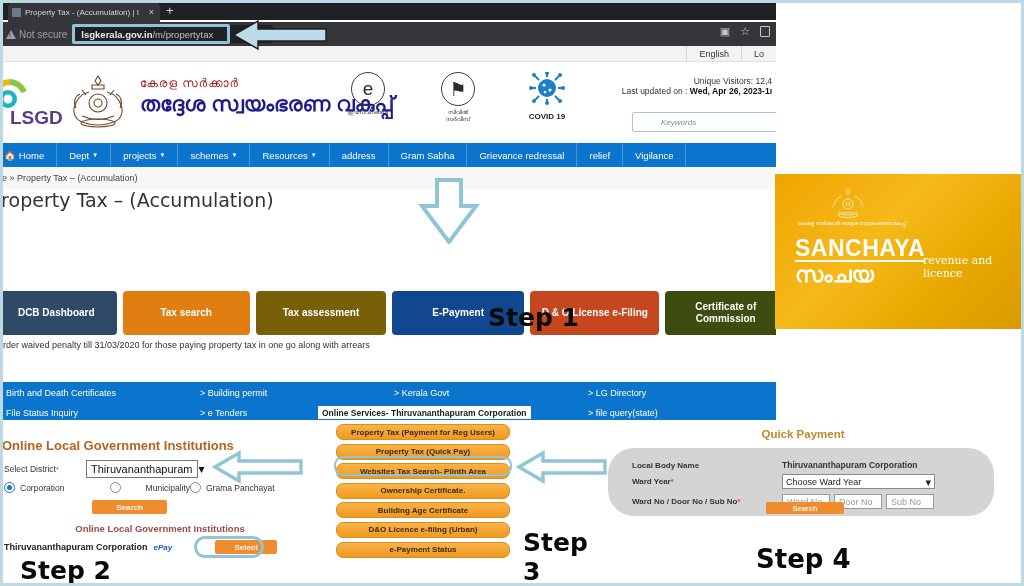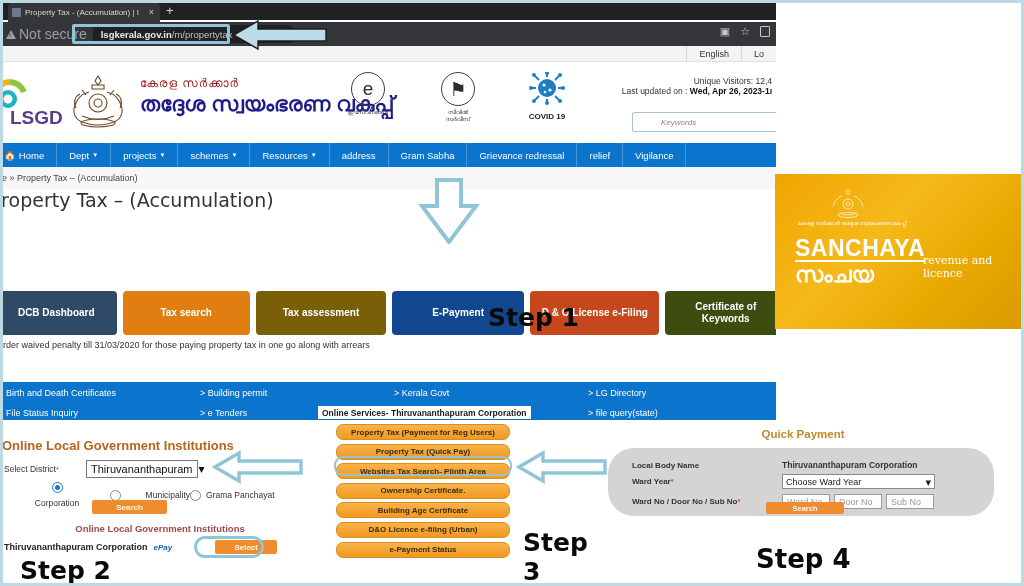--- a/index.html
+++ b/index.html
@@ -37,21 +37,21 @@
   .omnibar {
     position: absolute; left: 0; top: 22px; width: 776px; height: 24px;
     background: #35363a; display: flex; align-items: center;
   }
   .not-secure { display:flex; align-items:center; gap:3px; margin-left: 6px; }
   .warn-tri {
     width:0;height:0;border-left:5px solid transparent;border-right:5px solid transparent;
     border-bottom:9px solid #9aa0a6; position:relative;
   }
   .warn-tri::after{content:"!";position:absolute;left:-2px;top:2px;font-size:6px;color:#35363a;font-weight:bold;}
-  .ns-label { color:#9aa0a6; font-size:14px; }
+  .ns-label { color:#9aa0a6; font-size:10px; }
   .urlbox {
     margin-left: 6px; height: 18px; background:#202124; border-radius: 3px;
     display:flex; align-items:center; padding: 0 8px; min-width: 160px;
     position: relative;
   }
   .url-strong { color:#e8eaed; font-size:9.5px; font-weight:bold; }
   .url-rest { color:#bdc1c6; font-size:9.5px; }
   .omni-right { position:absolute; right: 6px; top:4px; display:flex; gap:10px; align-items:center;}
   .omni-ic { color:#c4c7ca; font-size:11px; line-height:11px; }
   .omni-sq { width:10px;height:11px;border:1.5px solid #c4c7ca;border-radius:1px;}
@@ -145,21 +145,21 @@
   .olgi-title { position:absolute; left:2px; top:18px; font-size:13px; font-weight:bold; color:#b5651d; }
   .district-row { position:absolute; left:4px; top:40px; width:320px; display:flex; align-items:center; }
   .lbl-district { font-size:8.5px; color:#333; width:82px; }
   .sel-district {
     width:112px; height:18px; border:1px solid #777; background:#fff;
     font-size:11px; color:#111; display:flex; align-items:center;
     justify-content:space-between; padding:0 4px;gap:6px;
   }
   .radios { position:absolute; left:4px; top:62px; display:flex; gap:0; width:320px; }
   .radio-item { display:flex; align-items:center; gap:5px; font-size:8.5px; color:#333; }
-  .radio-item.r1 { width:106px;flex-direction:column; }
+  .radio-item.r1 { width:106px; }
   .radio-item.r2 { width:80px;justify-content:space-between; }
   .rdot { width:11px;height:11px;border-radius:50%;border:1.5px solid #8a8a8a; background:#fff; position:relative; }
   .rdot.on { border-color:#1a73c8; }
   .rdot.on::after{content:"";position:absolute;left:2px;top:2px;width:5px;height:5px;border-radius:50%;background:#1a73c8;}
   .btn-search-2 {
     position:absolute; left:92px; top:80px; width:75px; height:14px;
     background:#ef8c2d; border-radius:2px; color:#fff8ef; font-size:8px;
     font-weight:bold; display:flex; align-items:center; justify-content:center;
   }
   .olgi-sub { position:absolute; left:20px; top:103px; width:280px; text-align:center; font-size:9.5px; color:#9c4a4a; font-weight:bold;}
@@ -420,21 +420,21 @@
         <div class="tile" style="background:#7a5f09;width:134px">
           <span>Tax assessment</span>
         </div>
         <div class="tile" style="background:#10478f;width:136px">
           <span>E-Payment</span>
         </div>
         <div class="tile" style="background:#c6461d;width:133px">
           <span>D &amp; O License e-Filing</span>
         </div>
         <div class="tile" style="background:#3d4d10;width:124px">
-          <span>Certificate of Keywords</span>
+          <span>Certificate of Commission</span>
         </div>
       </div>
 
       <div class="notice">Order waived penalty till 31/03/2020 for those paying property tax in one go along with arrears</div>
 
       <div class="linkspanel">
         <div class="lp-col">
           <div class="lp-item"><span>Birth and Death Certificates</span></div>
           <div class="lp-item"><span>File Status Inquiry</span></div>
           <div class="lp-item"><span>Property tax e-payment</span></div>

